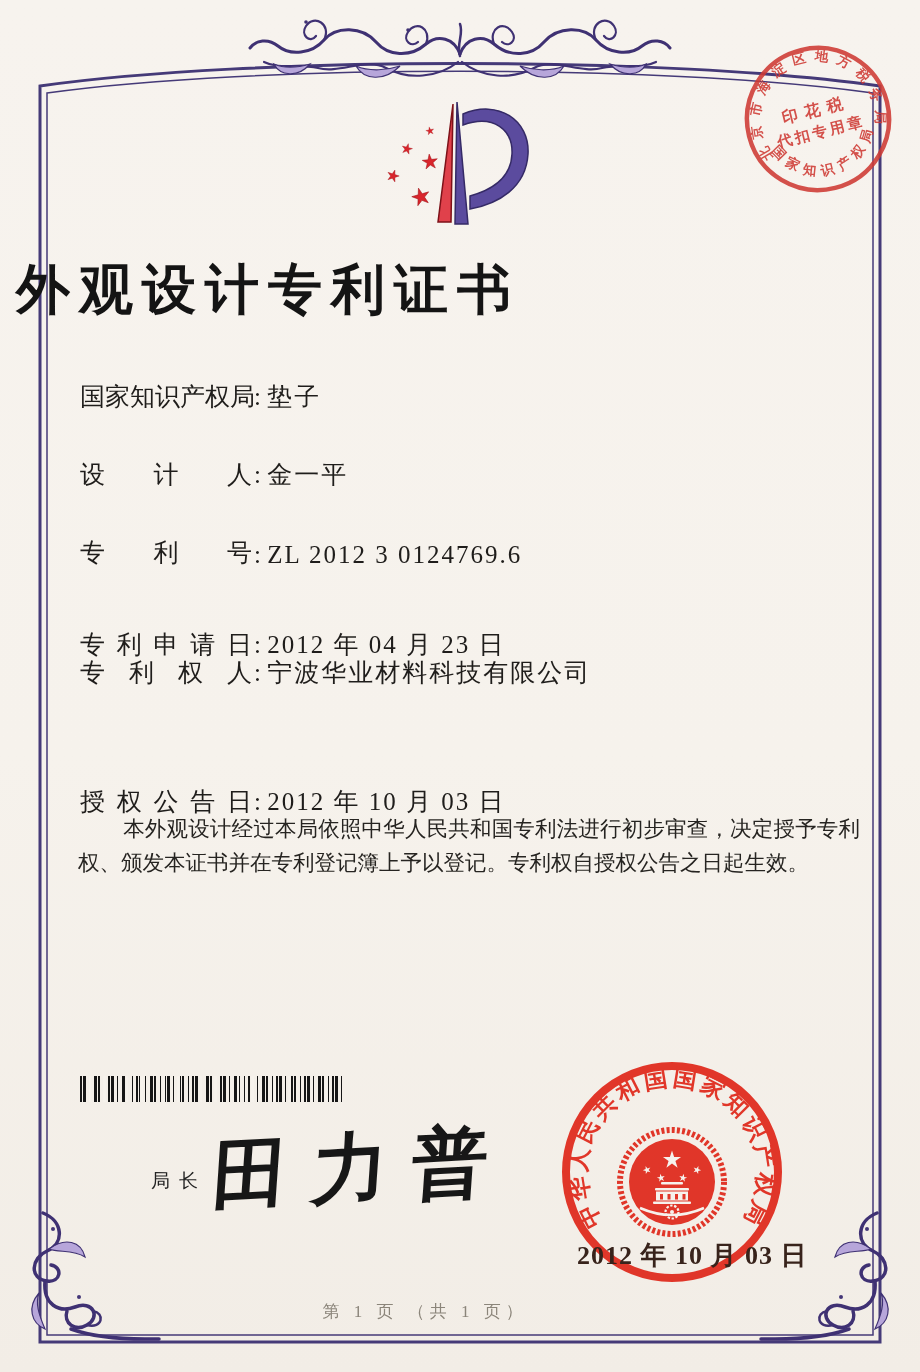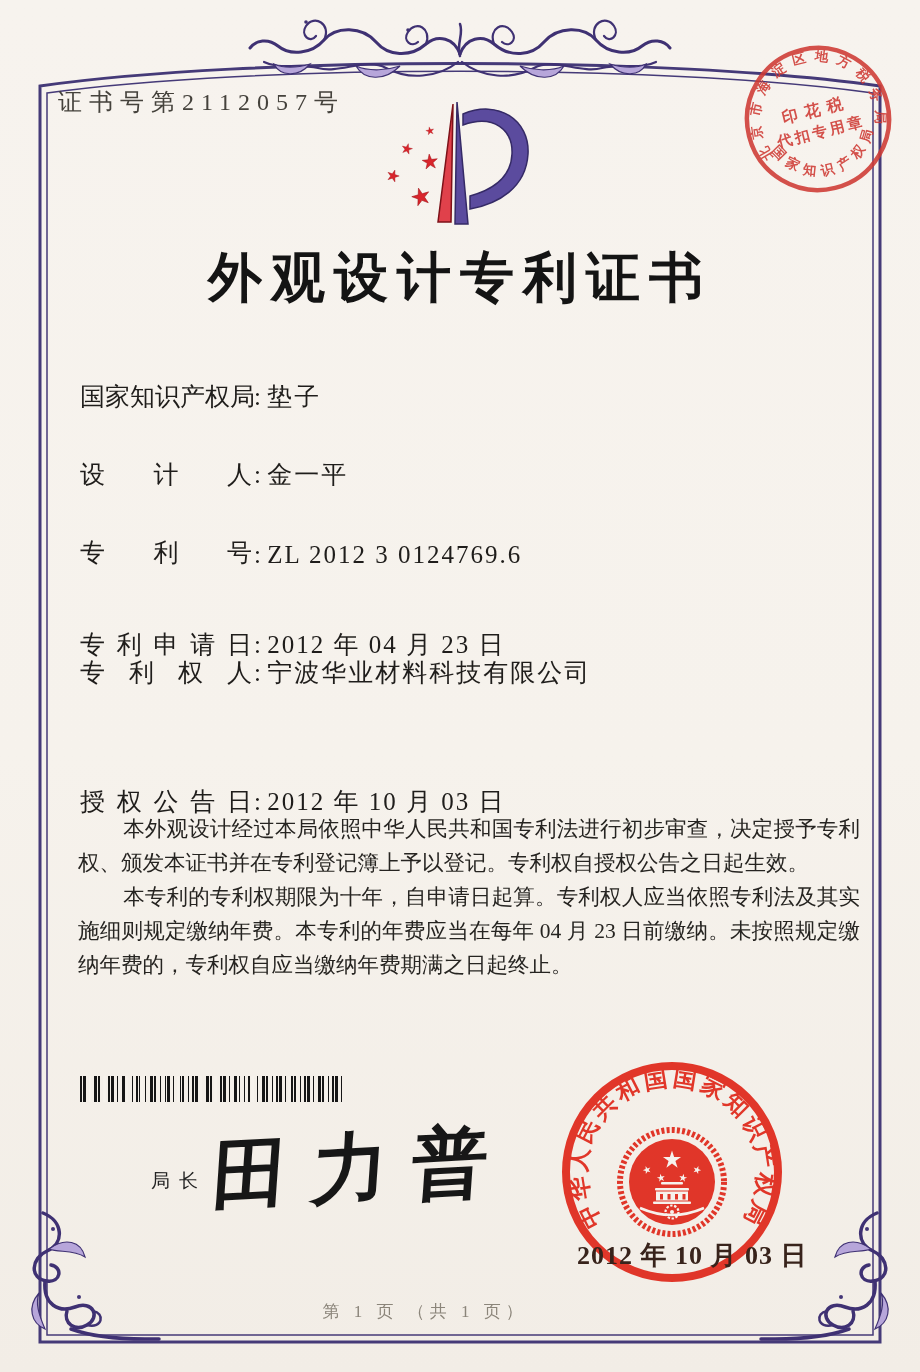--- a/index.html
+++ b/index.html
@@ -9,21 +9,21 @@
     font-family:"Liberation Serif","DejaVu Serif",serif; color:#222;
   }
   .frame{position:absolute;left:0;top:0;pointer-events:none;}
   .cert-no{
     position:absolute; left:58px; top:86px; font-size:24px; letter-spacing:7px;
     color:#45423c;
   }
   .logo{position:absolute; left:360px; top:92px;}
   .tax-stamp{position:absolute; left:742px; top:43px; opacity:.88;}
   .title{
-    position:absolute; left:0; right:0; top:238px; margin:4px; text-align:center;
+    position:absolute; left:0; right:0; top:238px; margin:16px; text-align:left;
     font-size:54px; font-weight:700; letter-spacing:9px; color:#141414;
   }
   .fields{position:absolute; left:0; top:0; width:100%;}
   .frow{position:absolute; left:80px; font-size:25px; color:#1f1d1b; white-space:nowrap;}
   .f0{top:380px;} .f1{top:458px;} .f2{top:536px;} .f3{top:628px;} .f4{top:656px;} .f5{top:785px;}
   .flabel{
     display:inline-block; width:172px; text-align:justify; text-align-last:justify;
     vertical-align:bottom;
   }
   .fcolon::after{content:":"; margin-left:2px;}
@@ -123,21 +123,20 @@
       <path class="orn" stroke-width="3.5" d="M 4,-60 C 2,-36 18,-28 34,-34 C 52,-41 60,-24 46,-16 C 34,-9 22,-18 26,-30"></path>
       <path class="orn" stroke-width="3.5" d="M 30,-12 C 52,-4 78,-2 104,-2 L 118,-2"></path>
       <path class="orn" stroke-width="2.5" d="M 46,-16 C 62,-12 64,-28 52,-30"></path>
       <path class="leaf" d="M 8,-92 C 24,-104 40,-100 44,-84 C 32,-92 18,-88 8,-92 Z"></path>
       <path class="leaf" d="M -2,-48 C -14,-34 -10,-18 4,-12 C -2,-26 -6,-38 -2,-48 Z"></path>
       <circle cx="12" cy="-112" r="2" fill="#443677"></circle>
       <circle cx="38" cy="-44" r="2" fill="#443677"></circle>
     </g>
   </svg>
 
-  <div class="cert-no">证书号第2112057号</div>
 
   <svg class="logo" width="175" height="145" viewBox="0 0 175 145">
     <g fill="#d9252c" stroke="#a01218" stroke-width=".6">
       <use href="#star" transform="translate(70,39) scale(0.42) rotate(-12)"></use>
       <use href="#star" transform="translate(47,57) scale(0.55) rotate(14)"></use>
       <use href="#star" transform="translate(70,70) scale(0.8) rotate(-6)"></use>
       <use href="#star" transform="translate(33,84) scale(0.62) rotate(18)"></use>
       <use href="#star" transform="translate(61,105) scale(0.92) rotate(-16)"></use>
     </g>
     <path d="M 93,12 L 91,130 L 78,130 Z" fill="#e0414b" stroke="#7d1118" stroke-width="1.5"></path>
@@ -185,21 +184,20 @@
       <span class="fvalue">宁波华业材料科技有限公司</span>
     </div>
     <div class="frow f5">
       <span class="flabel">授权公告日</span><span class="fcolon"></span>
       <span class="fvalue">2012 年 10 月 03 日</span>
     </div>
   </div>
 
   <div class="bodytext">
     <p>本外观设计经过本局依照中华人民共和国专利法进行初步审查，决定授予专利权、颁发本证书并在专利登记簿上予以登记。专利权自授权公告之日起生效。</p>
-    <p>本专利的专利权期限为十年，自申请日起算。专利权人应当依照专利法及其实施细则规定缴纳年费。本专利的年费应当在每年 04 月 23 日前缴纳。未按照规定缴纳年费的，专利权自应当缴纳年费期满之日起终止。</p>
   </div>
 
   <div class="barcode"></div>
 
   <div class="sig-label">局长</div>
   <div class="sig-name">田力普</div>
 
   <svg class="seal" width="240" height="240" viewBox="-120 -120 240 240">
     <circle r="106" fill="none" stroke="#e02d1f" stroke-width="8"></circle>
     <path id="seal-arc" d="M -60.8,60.8 A 86 86 0 1 1 60.8,60.8" fill="none"></path>

